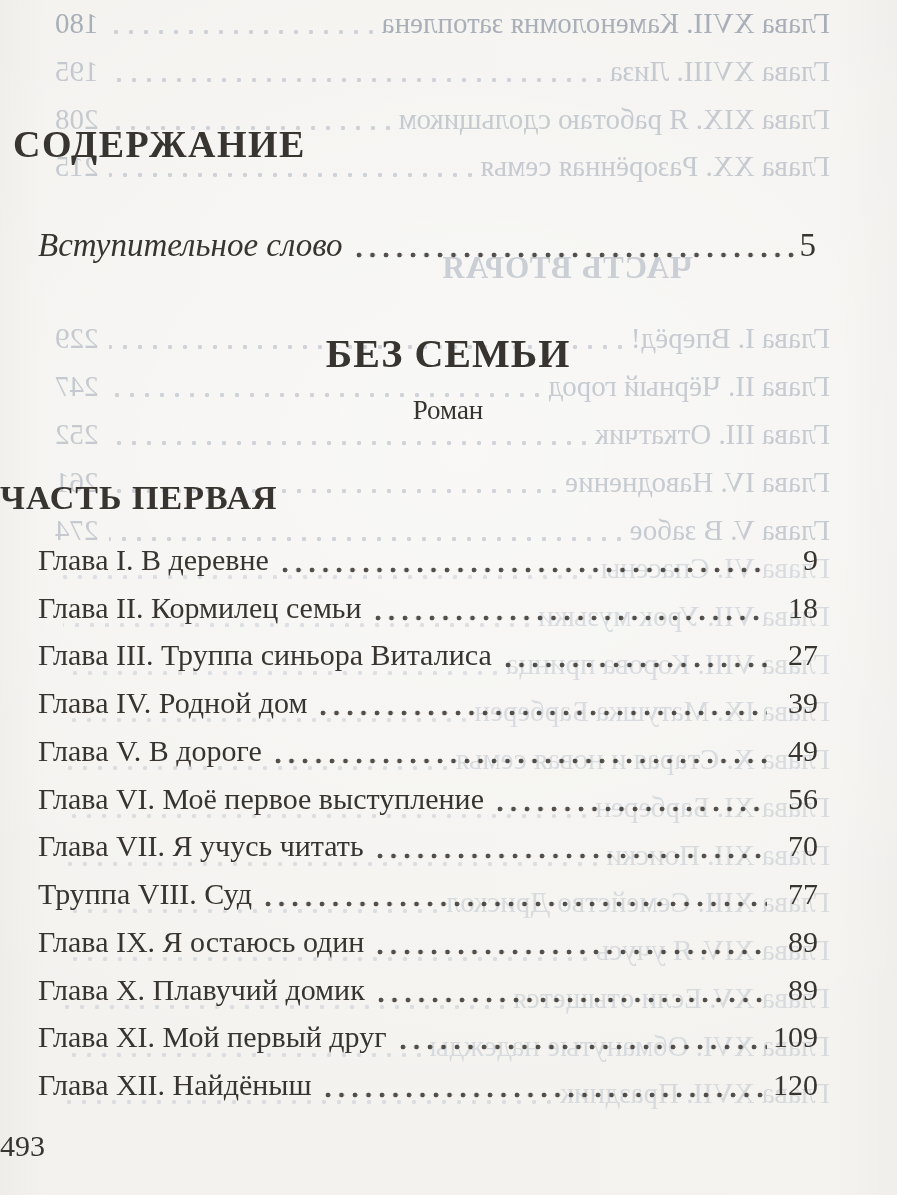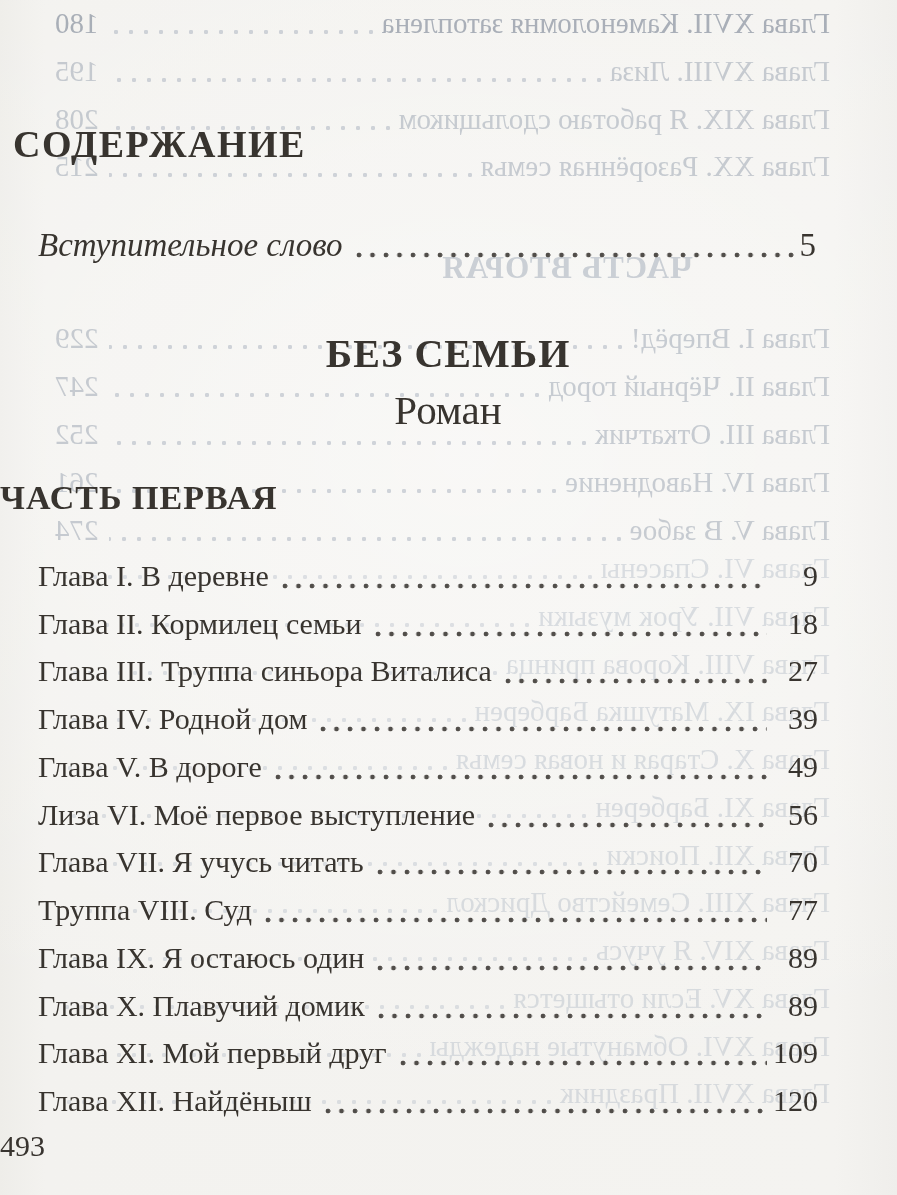--- a/index.html
+++ b/index.html
@@ -37,24 +37,24 @@
     font-size:38px;line-height:44px;font-weight:bold;letter-spacing:1.5px;}
   .toc-flex{display:flex;align-items:flex-end;}
   #intro-row{position:absolute;top:223px;left:38px;width:778px;height:44px;
     font-size:33px;line-height:44px;}
   #intro-row .toc-label{font-style:italic;}
   #intro-row .leader{margin-right:0;}
   #intro-row .toc-page{min-width:0;}
   #book-title{position:absolute;top:332px;left:11px;width:874px;text-align:center;
     font-size:40px;line-height:44px;font-weight:bold;letter-spacing:1px;font-family:Liberation Serif, serif;}
   #book-subtitle{position:absolute;top:392px;left:11px;width:874px;text-align:center;
-    font-size:41px;line-height:36px;}
+    font-size:27px;line-height:36px;}
   #part-heading{position:absolute;top:478px;left:0;width:866px;
     font-size:34px;line-height:40px;font-weight:bold;letter-spacing:1px;}
-  #toc-entries{position:absolute;top:552px;left:38px;width:780px;display:flex;flex-direction:column;}
+  #toc-entries{position:absolute;top:536px;left:38px;width:780px;display:flex;flex-direction:column;}
   .toc-row{height:47.75px;display:flex;align-items:center;font-size:30px;white-space:nowrap;}
   .toc-label{flex:0 0 auto;}
   .leader{flex:1 1 auto;height:100%;margin:0 5px 0 11px;
     background-image:radial-gradient(circle at 3px 4px, rgba(52,48,44,0.85) 0 2.05px, rgba(52,48,44,0) 2.7px);
     background-size:13.5px 8px;background-repeat:repeat-x;
     background-position:2px calc(50% + 10px);}
   .toc-page{flex:0 0 auto;min-width:46px;text-align:right;}
   #footer-page-number{position:absolute;top:1128px;left:0;width:860px;text-align:left;
     font-size:30px;line-height:36px;}
 </style>
@@ -201,21 +201,21 @@
           <span class="toc-label">Глава IV. Родной дом</span>
           <span class="leader"></span>
           <span class="toc-page">39</span>
         </div>
         <div class="toc-row">
           <span class="toc-label">Глава V. В дороге</span>
           <span class="leader"></span>
           <span class="toc-page">49</span>
         </div>
         <div class="toc-row">
-          <span class="toc-label">Лиза VI. Моё первое выступление</span>
+          <span class="toc-label">Глава VI. Моё первое выступление</span>
           <span class="leader"></span>
           <span class="toc-page">56</span>
         </div>
         <div class="toc-row">
           <span class="toc-label">Глава VII. Я учусь читать</span>
           <span class="leader"></span>
           <span class="toc-page">70</span>
         </div>
         <div class="toc-row">
           <span class="toc-label">Труппа VIII. Суд</span>

